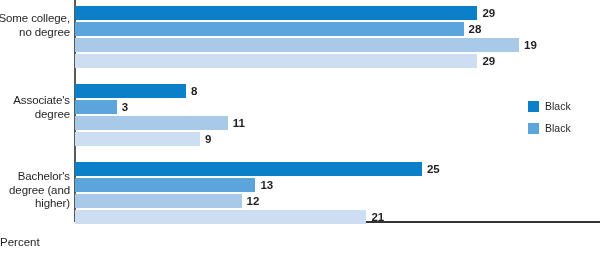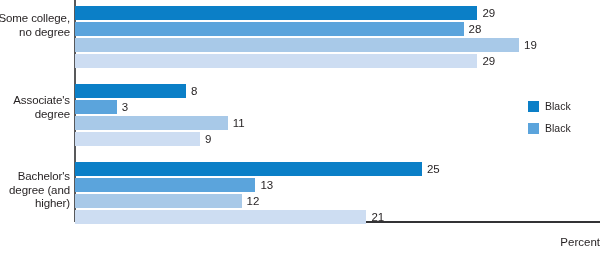--- a/index.html
+++ b/index.html
@@ -64,32 +64,32 @@
 
   .bar {
     position: absolute;
     height: 14px;
   }
   .bar-value {
     position: absolute;
     height: 14px;
     line-height: 14px;
     font-size: 11.5px;
-    font-weight: 400;
+    font-weight: 700;
     color: #231f20;
     white-space: nowrap;
   }
 
   
   #x-axis-title {
     position: absolute;
     left: 0px;
     top: 236px;
     width: 600px;
-    text-align: right;
+    text-align: left;
     font-size: 11.5px;
     font-weight: 500;
     color: #231f20;
   }
 
   
   #legend {
     position: absolute;
     left: 528px;
     top: 101px;

